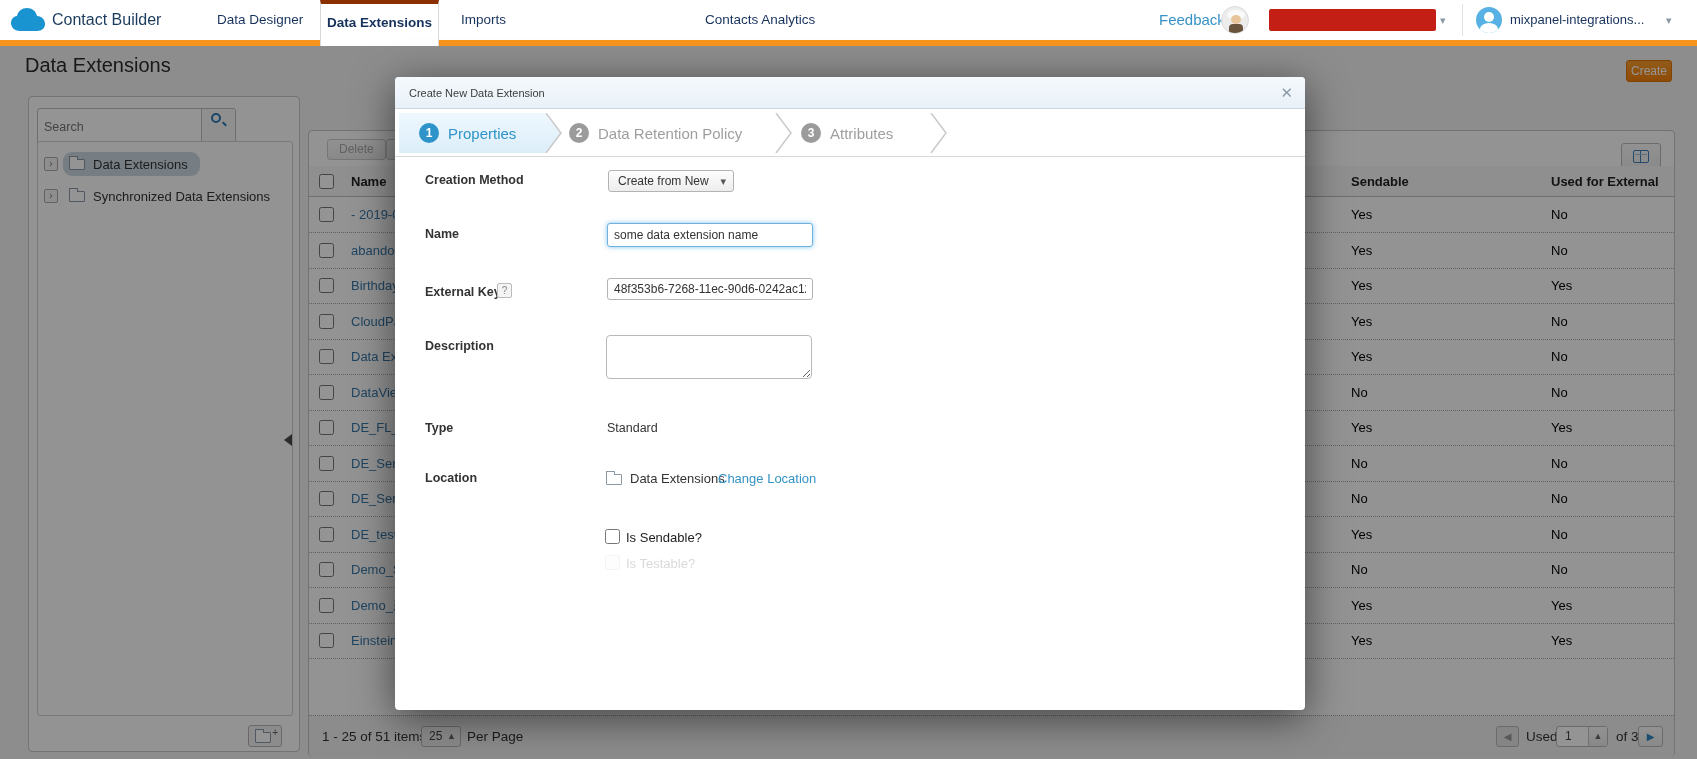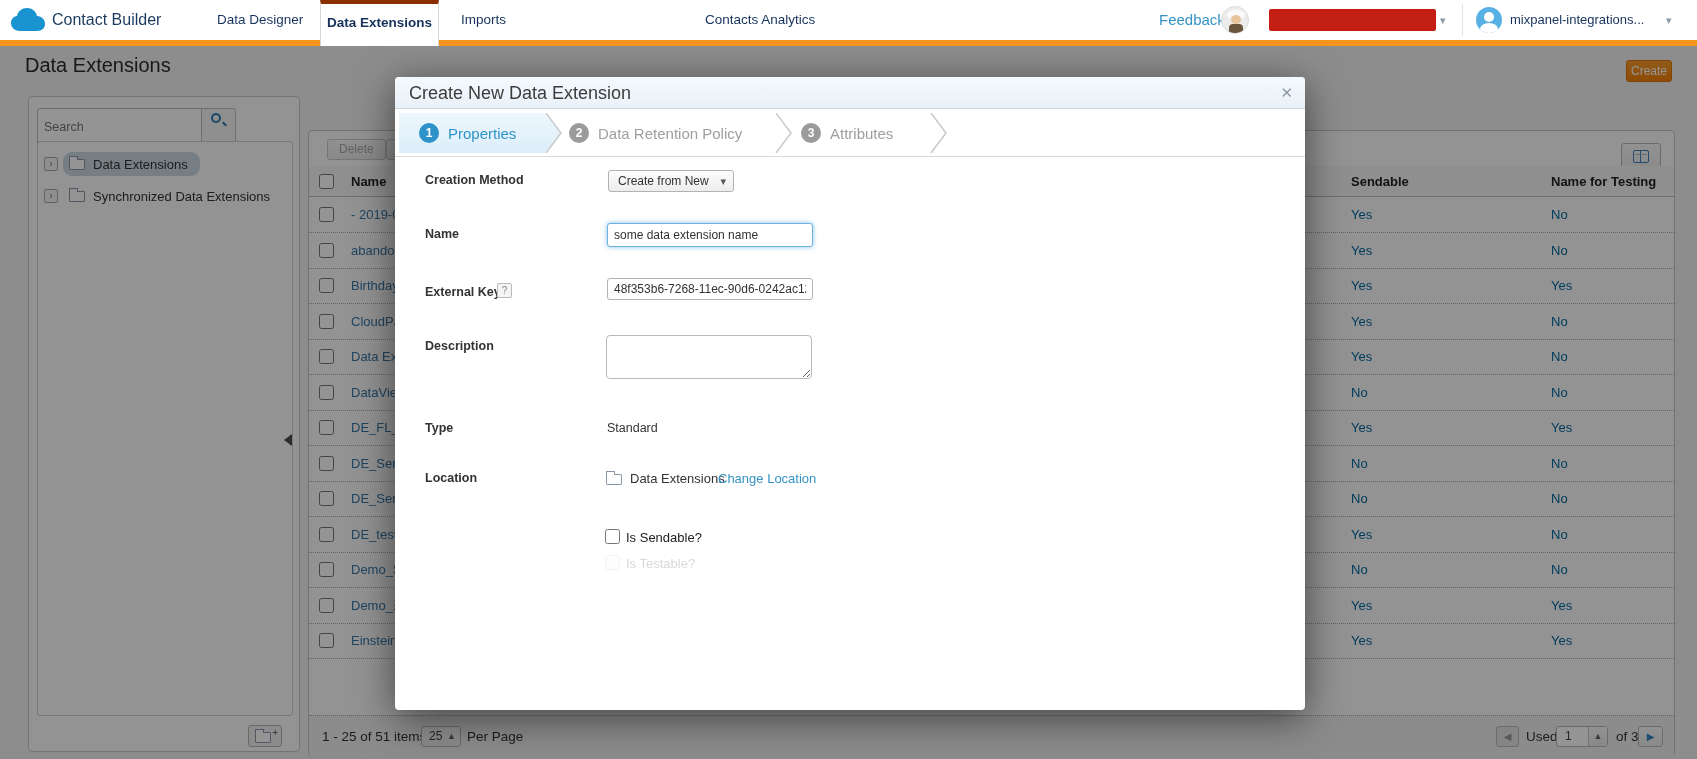--- a/index.html
+++ b/index.html
@@ -80,21 +80,21 @@
   .columns-btn { position:absolute; left:1312px; top:12px; width:40px; height:26px; border:1px solid #b9b9b9;
     border-radius:3px; background:linear-gradient(#fbfbfb,#ededed); cursor:pointer; }
   .columns-glyph { position:absolute; left:11px; top:6px; width:16px; height:13px; border:1px solid #3e7fb7; border-radius:2px; }
   .columns-glyph::before { content:''; position:absolute; left:6px; top:0; width:1px; height:11px; background:#3e7fb7; }
   .columns-glyph::after { content:''; position:absolute; left:1px; top:3px; width:12px; height:1px; background:#9cc0dd; }
   .thead { position:absolute; left:0; top:35px; width:1365px; height:31px; border-bottom:1px solid #bdbdbd;
     background:#f7f7f7; }
   .th { position:absolute; top:0; line-height:31px; font-size:13px; font-weight:bold; color:#222; }
   .row-check { position:absolute; left:10px; top:8px; width:15px; height:15px; }
   .trow { position:absolute; left:0; width:1365px; height:36px; border-bottom:1px dotted #a9a9a9; }
-  .td { position:absolute; top:0; line-height:35px; font-size:13px; color:#0369a1; white-space:nowrap; }
+  .td { position:absolute; top:0; line-height:35px; font-size:13px; color:#000000; white-space:nowrap; }
   .td.name { color:#3877a8; cursor:pointer; }
   .col-name { left:42px; } .col-send { left:1042px; } .col-test { left:1242px; }
   .trow .row-check { top:10px; }
 
   .pagebar { position:absolute; left:0; top:584px; width:1365px; height:42px; border-top:1px dotted #a5a5a5;
     background:#f1f1f1; border-radius:0 0 4px 4px; }
   .pb-text { position:absolute; top:0; line-height:42px; font-size:13.5px; color:#333; white-space:nowrap; }
   .pb-box { position:absolute; top:10px; height:21px; border:1px solid #b9b9b9; border-radius:3px;
     background:linear-gradient(#fcfcfc,#ededed); font-size:12px; color:#444; cursor:pointer; }
   .perpage-dd { left:112px; width:40px; }
@@ -108,21 +108,21 @@
   .next-btn { left:1329px; width:25px; text-align:center; line-height:19px; color:#2f86c2; font-size:10px; }
 
   
   .dim { position:absolute; left:0; top:46px; width:1697px; height:713px; background:rgba(0,0,0,0.42); z-index:70; }
 
   
   .modal { position:absolute; left:395px; top:77px; width:910px; height:633px; background:#fff; z-index:80;
     border-radius:4px; box-shadow:0 8px 40px rgba(0,0,0,0.55); }
   .modal-header { position:absolute; left:0; top:0; width:100%; height:32px; border-radius:4px 4px 0 0;
     background:linear-gradient(#f4f9fd,#e9f1f8); border-bottom:1px solid #ccd6df; }
-  .modal-title { position:absolute; left:14px; top:0; line-height:32px; font-size:18px; color:#3c3c3c; }
+  .modal-title { position:absolute; left:14px; top:0; line-height:32px; font-size:11px; color:#3c3c3c; }
   .modal-close { position:absolute; right:12px; top:0; line-height:32px; font-size:15px; color:#8d9aa5; cursor:pointer; }
   .steps { position:absolute; left:0; top:32px; width:100%; height:48px; border-bottom:1px solid #d9d9d9; background:#fff; }
   .step-active-bg { position:absolute; left:4px; top:4px; width:162px; height:40px;
     background:linear-gradient(#eef7fd,#dceefa);
     clip-path:polygon(0 0, calc(100% - 16px) 0, 100% 50%, calc(100% - 16px) 100%, 0 100%); }
   .step { position:absolute; top:0; height:48px; display:flex; align-items:center; cursor:pointer; }
   .step-num { width:20px; height:20px; border-radius:50%; color:#fff; font-size:12px; font-weight:bold;
     text-align:center; line-height:20px; margin-right:9px; flex:none; }
   .step.active .step-num { background:#2d93c8; }
   .step.inactive .step-num { background:#9b9b9b; }
@@ -225,21 +225,21 @@
     <div class="tp-toolbar-btn btn-delete">Delete</div>
     <div class="tp-toolbar-btn btn-move">Move</div>
     <div class="columns-btn">
       <span class="columns-glyph"></span>
     </div>
 
     <div class="thead">
       <input type="checkbox" class="row-check" style="">
       <div class="th col-name">Name</div>
       <div class="th col-send">Sendable</div>
-      <div class="th col-test">Name for Testing</div>
+      <div class="th col-test">Used for External</div>
     </div>
 
     <div class="trow" style="top:66px;">
       <input type="checkbox" class="row-check" style="">
       <div class="td name col-name">- 2019-04</div>
       <div class="td col-send">Yes</div>
       <div class="td col-test">No</div>
     </div>
     <div class="trow" style="top:102px;">
       <input type="checkbox" class="row-check" style="">

